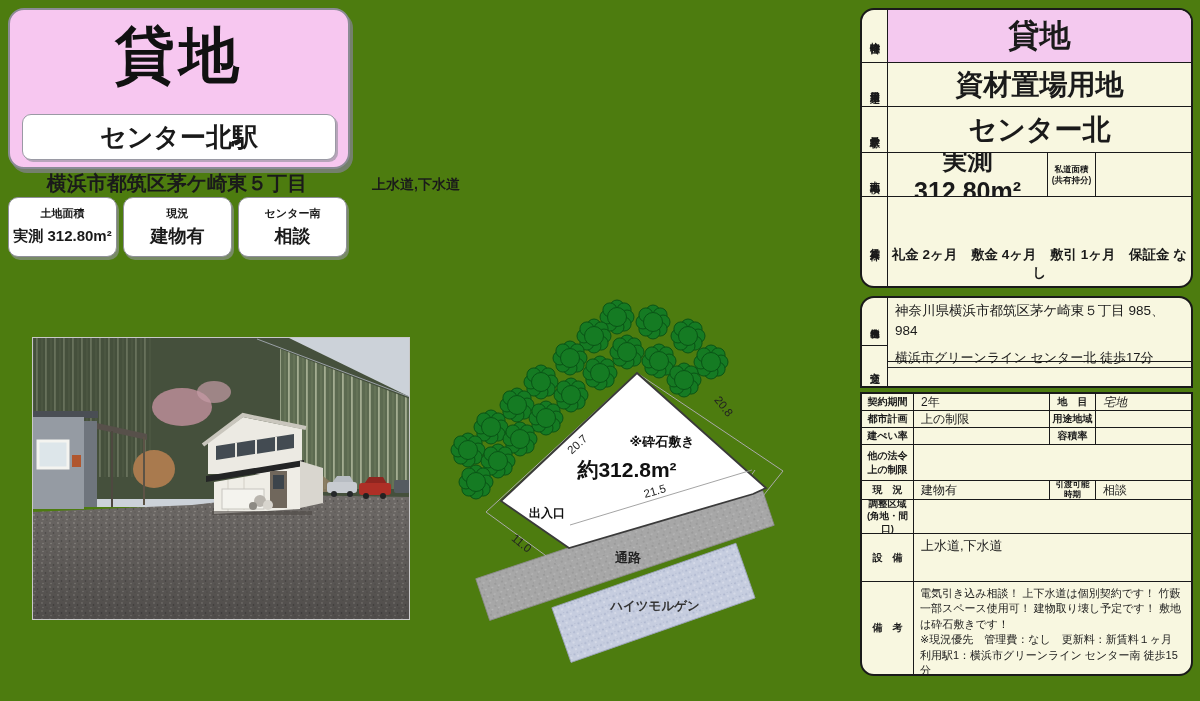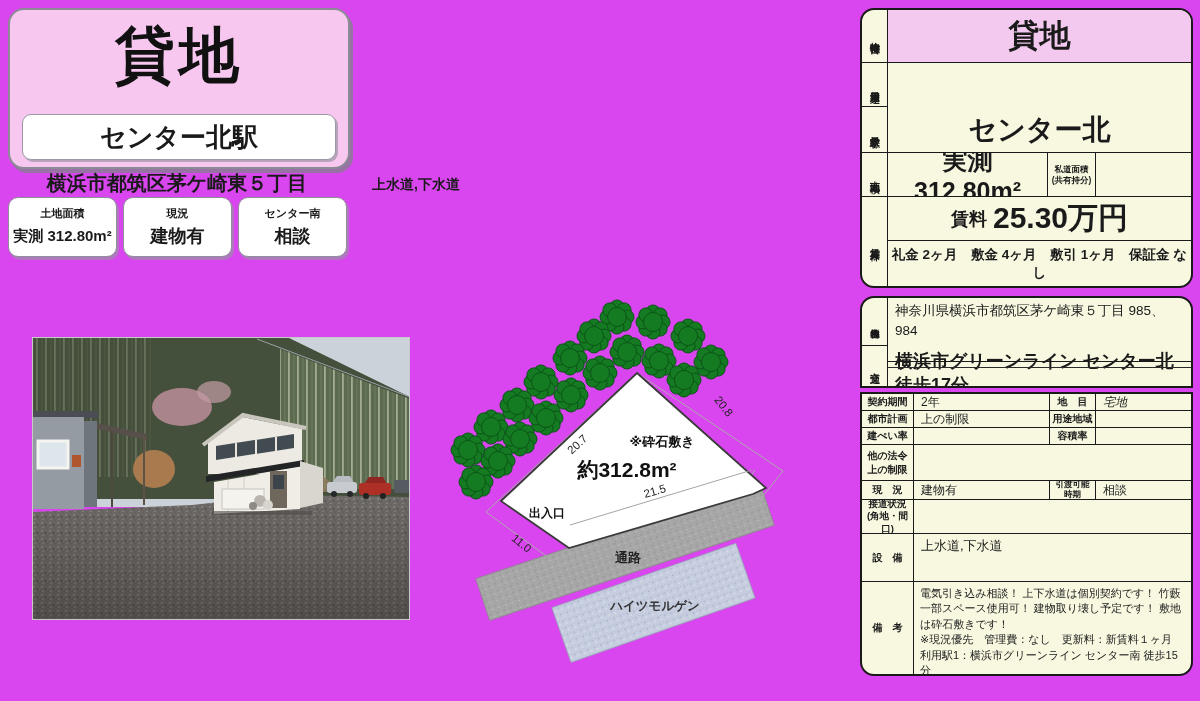--- a/index.html
+++ b/index.html
@@ -1,16 +1,16 @@
 <!DOCTYPE html>
 <html><head>
 <meta charset="utf-8">
 <style>
   html,body{margin:0;padding:0;background:#e8e8e8;}
-  .page{position:relative;width:1200px;height:701px;background:#d946ef;overflow:hidden;
+  .page{position:relative;width:1200px;height:701px;background:#4d7c0f;overflow:hidden;
         font-family:"Liberation Sans","DejaVu Sans",sans-serif;color:#1a1a1a;}
   .abs{position:absolute;}
 
   
   .bigbox{left:8px;top:8px;width:338px;height:157px;background:#f7c7f0;
           border:2px solid #8b8b95;border-radius:16px;
           box-shadow:3px 4px 0 rgba(130,130,140,.75);}
   .bigbox .type{position:absolute;left:0;right:0;top:6px;text-align:center;
           font-size:60px;font-weight:bold;letter-spacing:4px;color:#111;}
   .stationbox{position:absolute;left:12px;right:12px;bottom:7px;height:44px;background:#fff;
@@ -48,21 +48,21 @@
 
   .t1v1{font-size:31px;font-weight:bold;}
   .t1v2{font-size:28px;font-weight:bold;}
   .t1area{font-size:25px;font-weight:bold;}
   .t1rent .rl{font-size:18px;font-weight:bold;margin-right:6px;}
   .t1rent .rv{font-size:30px;font-weight:bold;}
   .t1terms{font-size:13.5px;font-weight:bold;}
   .sublab{font-size:8.5px;font-weight:bold;line-height:1.25;}
 
   .locv{font-size:13.5px;padding:3px 4px 0 7px;line-height:1.5;}
-  .accv{font-size:18px;padding:3px 8px 0 7px;font-weight:bold;}
+  .accv{font-size:13px;padding:3px 8px 0 7px;}
   .rem{font-size:11px;line-height:1.4;padding:4px 6px;}
   .innerline{position:absolute;height:1px;background:#2a2a2a;}
 
   svg text{font-family:"Liberation Sans","DejaVu Sans",sans-serif;}
 </style>
 </head>
 <body>
 
 <div class="page">
 
@@ -248,29 +248,26 @@
 
   <div class="abs tbl" style="left:860px;top:8px;width:333px;height:280px;border-radius:14px;overflow:hidden;">
 
     <div class="cell vlab br bb" style="left:0;top:0;width:26px;height:53px;">物件種目</div>
     <div class="cell vlab br bb" style="left:0;top:53px;width:26px;height:44px;">最適用途</div>
     <div class="cell vlab br bb" style="left:0;top:97px;width:26px;height:46px;">最寄駅</div>
     <div class="cell vlab br bb" style="left:0;top:143px;width:26px;height:44px;">土地面積</div>
     <div class="cell vlab br" style="left:0;top:187px;width:26px;height:89px;">賃貸条件</div>
 
     <div class="cell cml bb pink t1v1" style="left:26px;top:0;width:303px;height:53px;">貸地</div>
+    <div class="cell cml bb t1v2" style="left:26px;top:53px;width:303px;height:44px;">資材置場用地</div>
     <div class="cell cml bb t1v2" style="left:26px;top:97px;width:303px;height:46px;">センター北</div>
     <div class="cell cml bb br t1area" style="left:26px;top:143px;width:160px;height:44px;">実測 312.80m²</div>
     <div class="cell cml bb br sublab pre" style="left:186px;top:143px;width:48px;height:44px;">私道面積
 (共有持分)</div>
     <div class="cell cml bb" style="left:234px;top:143px;width:95px;height:44px;"></div>
-    <div class="cell cml bb t1rent" style="left:26px;top:187px;width:303px;height:44px;">
-      <span class="rl">賃料</span>
-      <span class="rv">25.30万円</span>
-    </div>
     <div class="cell cml t1terms" style="left:26px;top:231px;width:303px;height:45px;">礼金 2ヶ月　敷金 4ヶ月　敷引 1ヶ月　保証金 なし</div>
   </div>
 
   <div class="abs tbl" style="left:860px;top:296px;width:333px;height:92px;border-radius:14px 14px 0 0;overflow:hidden;">
     <div class="cell vlab br bb" style="left:0;top:0;width:26px;height:48px;font-size:9px;letter-spacing:0;">物件所在地</div>
     <div class="cell bb locv" style="left:26px;top:0;width:303px;height:64px;">神奈川県横浜市都筑区茅ケ崎東５丁目 985、984</div>
     <div class="cell vlab br" style="left:0;top:48px;width:26px;height:40px;">交通</div>
     <div class="cell accv" style="left:26px;top:48px;width:303px;height:40px;">横浜市グリーンライン センター北 徒歩17分</div>
     <div class="innerline" style="left:26px;top:69px;width:303px;"></div>
   </div>
@@ -295,21 +292,21 @@
     <div class="cell hlab br bb pre" style="left:0;top:51px;width:52px;height:36px;">他の法令
 上の制限</div>
     <div class="cell vtxt bb" style="left:52px;top:51px;width:277px;height:36px;"></div>
 
     <div class="cell hlab br bb" style="left:0;top:87px;width:52px;height:19px;">現　況</div>
     <div class="cell vtxt br bb" style="left:52px;top:87px;width:136px;height:19px;">建物有</div>
     <div class="cell hlab br bb pre" style="left:188px;top:87px;width:46px;height:19px;font-size:8.5px;line-height:1.15;">引渡可能
 時期</div>
     <div class="cell vtxt bb" style="left:234px;top:87px;width:95px;height:19px;">相談</div>
 
-    <div class="cell hlab br bb pre" style="left:0;top:106px;width:52px;height:34px;font-size:9.5px;line-height:1.3;">接道状況
+    <div class="cell hlab br bb pre" style="left:0;top:106px;width:52px;height:34px;font-size:9.5px;line-height:1.3;">調整区域
 (角地・間口)</div>
     <div class="cell vtxt bb" style="left:52px;top:106px;width:277px;height:34px;"></div>
 
     <div class="cell hlab br bb" style="left:0;top:140px;width:52px;height:48px;">設　備</div>
     <div class="cell vtxt vtop bb" style="left:52px;top:140px;width:277px;height:48px;font-size:13px;">上水道,下水道</div>
 
     <div class="cell hlab br" style="left:0;top:188px;width:52px;height:92px;">備　考</div>
     <div class="cell rem pre" style="left:52px;top:188px;width:277px;height:92px;">電気引き込み相談！ 上下水道は個別契約です！ 竹藪一部スペース使用可！ 建物取り壊し予定です！ 敷地は砕石敷きです！
 ※現況優先　管理費：なし　更新料：新賃料１ヶ月　利用駅1：横浜市グリーンライン センター南 徒歩15分</div>
   </div>

